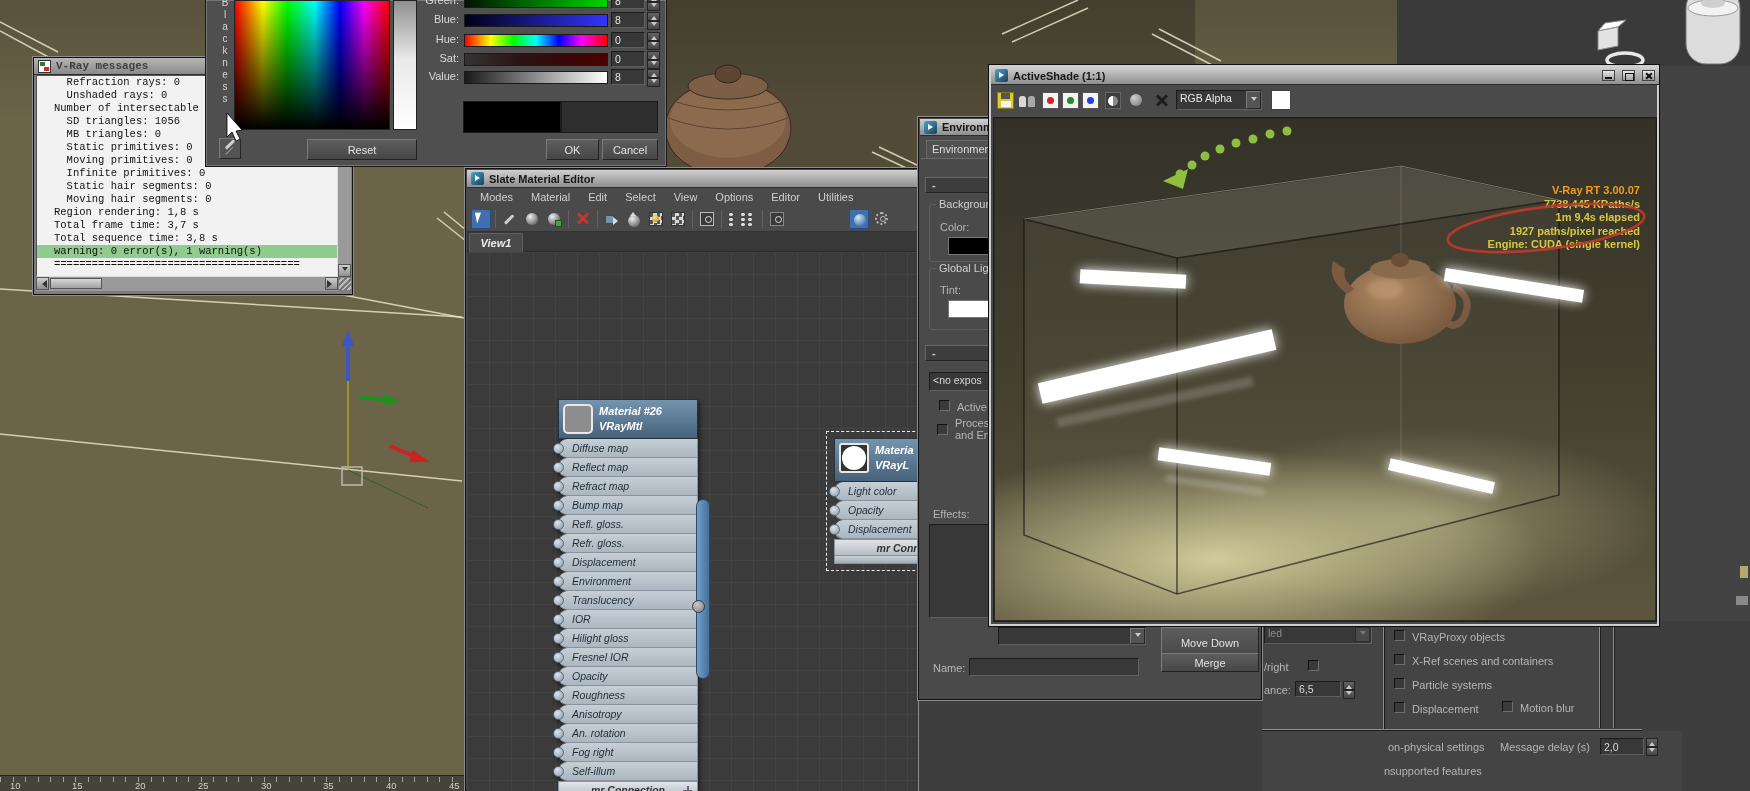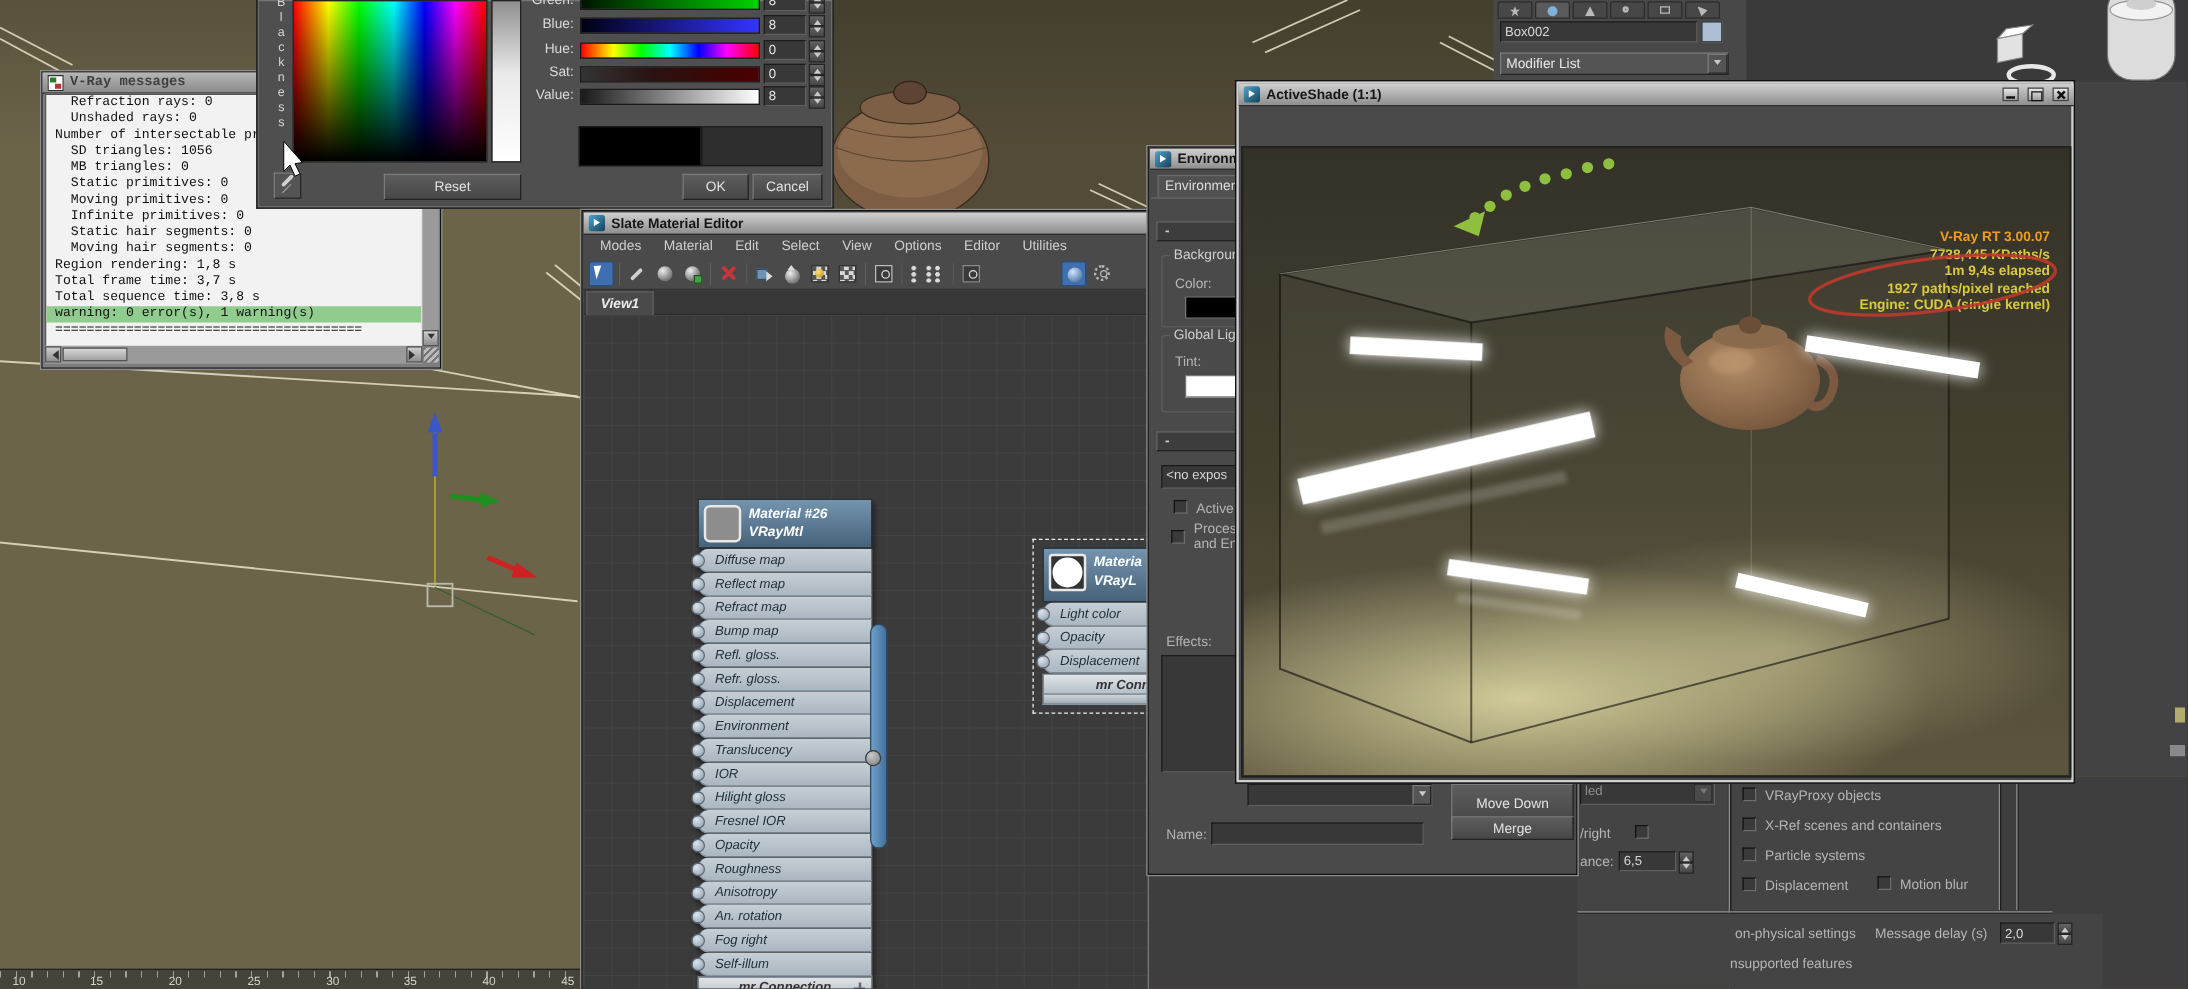--- a/index.html
+++ b/index.html
@@ -31,21 +31,21 @@
   .bg-viewport{left:0;top:0;width:1750px;height:791px;
      background:linear-gradient(rgba(20,18,10,.22),rgba(0,0,0,0) 120px),#6b6449;}
   .ruler{left:0;top:775px;width:467px;height:16px;background:#45433a;border-top:1px solid #23221c;}
   .ruler .ticks{position:absolute;left:0;top:1px;width:100%;height:5px;
      background:repeating-linear-gradient(90deg,#a7a396 0 1px,transparent 1px 12.55px);}
   .ruler span{position:absolute;bottom:0px;font-size:9.5px;color:#d6d3c6;}
   
   .vraymsg{left:33px;top:57px;width:320px;height:238px;background:#7d7d7d;font-family:Liberation Mono, monospace;}
   .vraymsg .body{position:absolute;left:2px;top:17px;width:302px;height:202px;background:#f2f2f2;
      border:1px solid;border-color:#555 #ddd #ddd #555;color:#111;font-size:10.5px;overflow:hidden;}
-  .msgline{position:relative;height:13px;line-height:13px;padding-left:7px;white-space:pre;}
+  .msgline{position:relative;height:13px;line-height:13px;padding-left:17px;white-space:pre;}
   .msgline.warn{background:#90cc8e;}
   .vscroll{position:absolute;left:304px;top:17px;width:13px;height:202px;background:#9a9a9a;}
   .hscroll{position:absolute;left:2px;top:219px;width:302px;height:14px;background:#9a9a9a;}
   .sbtn{position:absolute;background:linear-gradient(#cfcfcf,#8f8f8f);border:1px solid #555;
         display:flex;align-items:center;justify-content:center;}
   .thumb{position:absolute;background:linear-gradient(#d6d6d6,#a2a2a2);border:1px solid #555;}
   .grip{position:absolute;left:305px;top:220px;width:12px;height:12px;
         background:repeating-linear-gradient(135deg,#777 0 2px,#bbb 2px 4px);}
   .wicon{width:13px;height:13px;background:#fff;border:1px solid #333;position:relative;flex:0 0 auto;}
   .wicon::before{content:"";position:absolute;left:1px;top:1px;width:5px;height:4px;background:#2b7d2b;}
@@ -227,48 +227,20 @@
         <span style="left: 72px;">15</span>
         <span style="left: 135px;">20</span>
         <span style="left: 198px;">25</span>
         <span style="left: 261px;">30</span>
         <span style="left: 323px;">35</span>
         <span style="left: 386px;">40</span>
         <span style="left: 449px;">45</span>
       </div>
   </div>
 
-  <div class="abs cmdpanel" style="z-index:2">
-    <div class="ctab" style="left:3px">
-        <i></i>
-      </div>
-    <div class="ctab on" style="left:33px">
-        <i style="clip-path:none;border-radius:50%;background:#7fb2d8"></i>
-      </div>
-    <div class="ctab" style="left:63px">
-        <i style="clip-path:polygon(0 100%,50% 0,100% 100%)"></i>
-      </div>
-    <div class="ctab" style="left:93px">
-        <i style="clip-path:none;border-radius:50%;background:transparent;border:2px solid #b9b9b9;width:5px;height:5px"></i>
-      </div>
-    <div class="ctab" style="left:123px">
-        <i style="clip-path:none;background:transparent;border:1.5px solid #b9b9b9;width:8px;height:6px"></i>
-      </div>
-    <div class="ctab" style="left:153px">
-        <i style="clip-path:polygon(0 0,100% 40%,40% 100%);"></i>
-      </div>
-    <input class="field" style="left: 5px; top: 17px; width: 158px; height: 17px;" value="Box002">
-    <div class="abs" style="left:166px;top:17px;width:17px;height:17px;background:#aebfd4;border:1px solid #222"></div>
-    <div class="abs raised" style="left:5px;top:42px;width:183px;height:18px;color:#e8e8e8;line-height:16px;padding-left:4px">
-      <span>Modifier List</span>
-      <span class="abs raised" style="right:0;top:0;width:16px;height:16px;display:flex;align-items:center;justify-content:center">
-          <span class="td"></span>
-        </span>
-    </div>
-  </div>
 
   <div class="abs darkvp" style="z-index:2">
     <svg width="353" height="66">
       <polygon points="201,31 208,23 229,20 221,27" fill="#ffffff" stroke="#888"></polygon>
       <polygon points="201,31 221,27 221,46 201,50" fill="#e2e2e2" stroke="#888"></polygon>
       <ellipse cx="228" cy="60" rx="18" ry="7" fill="none" stroke="#e8e8e8" stroke-width="3.5"></ellipse>
       <rect x="289" y="-12" width="54" height="76" rx="20" fill="#dcdcdc" stroke="#777"></rect>
       <ellipse cx="316" cy="8" rx="25" ry="8" fill="#f2f2f2" stroke="#999"></ellipse>
       <ellipse cx="316" cy="3" rx="12" ry="5" fill="#cfcfcf"></ellipse>
     </svg>
@@ -683,20 +655,45 @@
   </div>
 
   <div class="abs ashade" style="z-index:8">
     <div class="tbar">
       <span class="mxicon"></span>
       <span>ActiveShade (1:1)</span>
       <span style="flex:1"></span>
       <span class="winbtn min"></span>
       <span class="winbtn max"></span>
       <span class="winbtn cls"></span>
+    </div>
+    <div class="atool">
+      <span class="floppy"></span>
+      <span class="clone2"></span>
+      <span class="chtog">
+          <i style="background:#d42424"></i>
+        </span>
+      <span class="chtog">
+          <i style="background:#1f8f1f"></i>
+        </span>
+      <span class="chtog">
+          <i style="background:#2440e0"></i>
+        </span>
+      <span class="alpha">
+          <i></i>
+        </span>
+      <span class="mono"></span>
+      <span class="xdark"></span>
+      <span class="field" style="position:relative;left:0;top:0;width:86px;height:20px;color:#ececec">
+        <span>RGB Alpha</span>
+        <span class="abs raised" style="right:0;top:0;width:15px;height:18px;display:flex;align-items:center;justify-content:center">
+            <span class="td"></span>
+          </span>
+      </span>
+      <span style="width:20px;height:20px;background:#fff;border:1px solid #444;margin-left:9px"></span>
     </div>
     <div class="renderfrm">
       <svg width="660" height="501" style="position:absolute;left:1px;top:1px">
         <defs>
           <linearGradient id="bgv" x1="0" y1="0" x2="0" y2="1">
             <stop offset="0" stop-color="#343129"></stop>
               <stop offset="0.55" stop-color="#45412f"></stop>
               <stop offset="1" stop-color="#5c563e"></stop>
           </linearGradient>
           <radialGradient id="pool" cx="0.5" cy="0.5" r="0.5">

